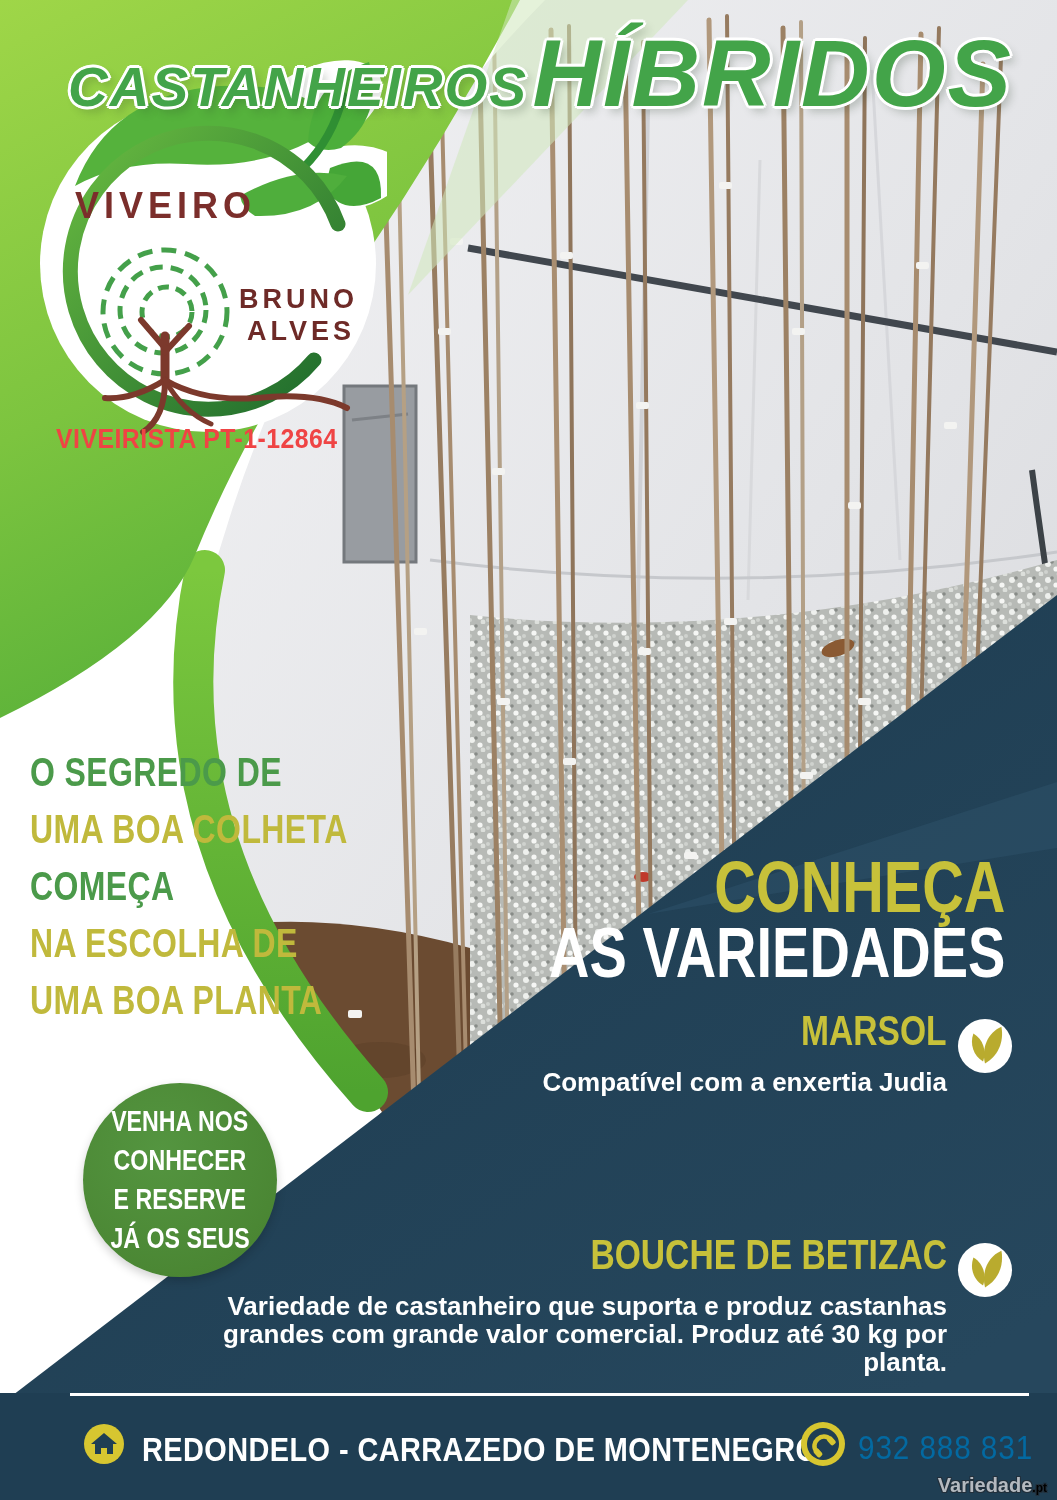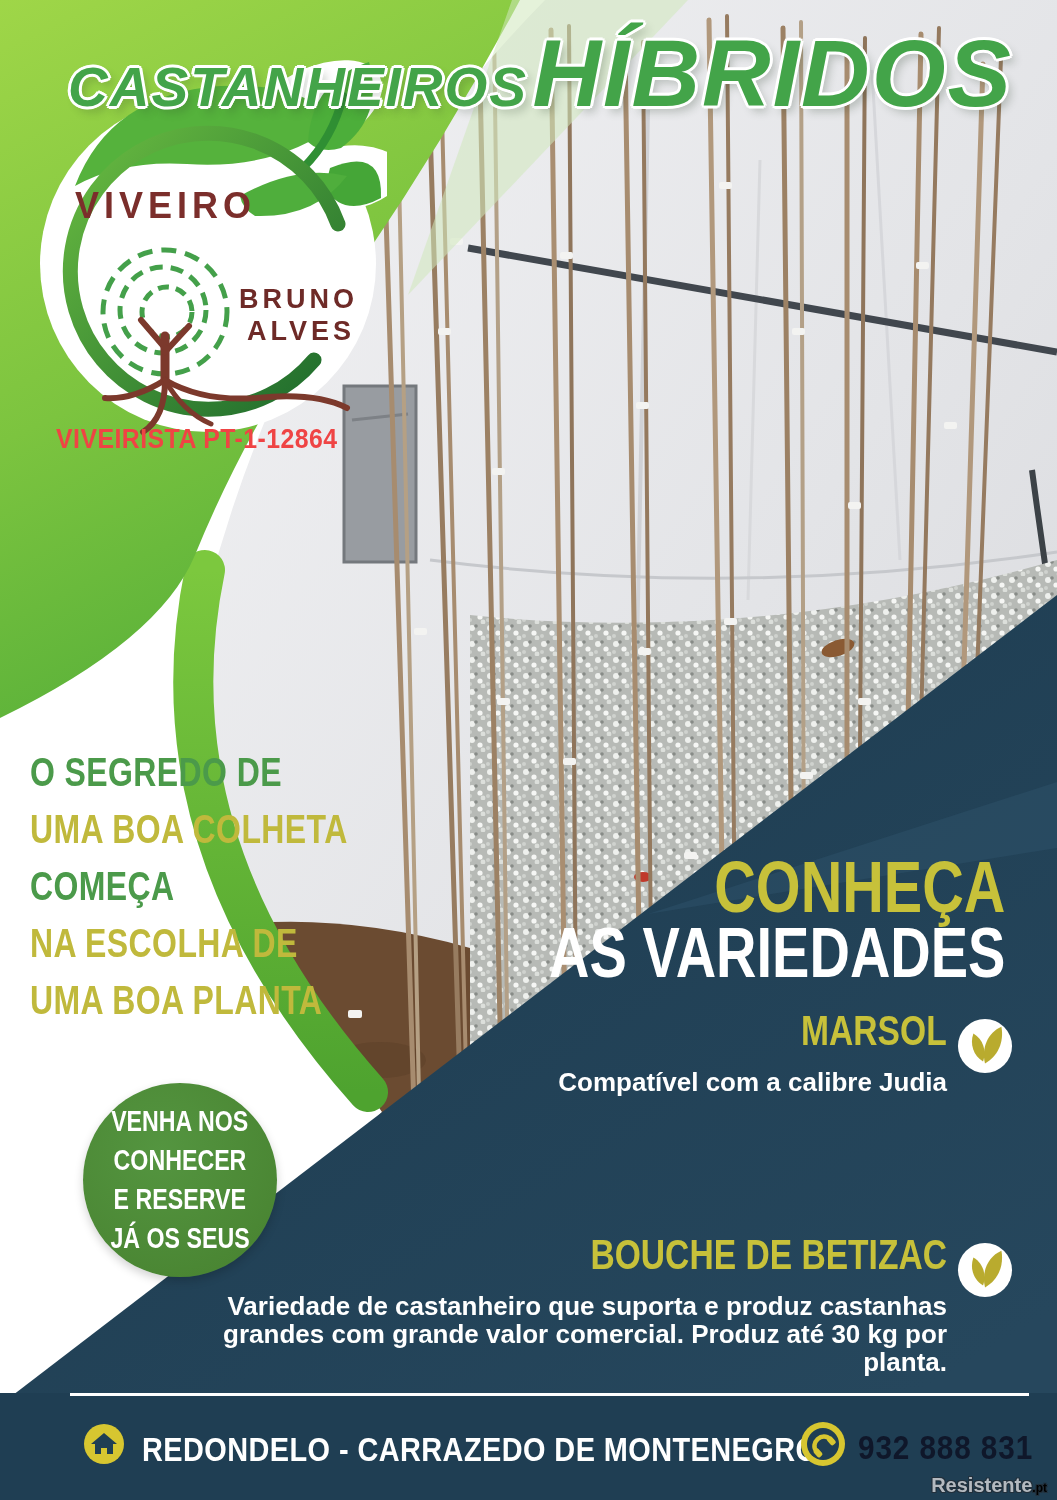--- a/index.html
+++ b/index.html
@@ -46,21 +46,21 @@
   .w-maruxa .v-desc{max-width:640px;}
   .w-betizac .v-desc{max-width:750px;}
   .leaf-badge{width:56px;height:56px;margin-top:10px;flex:0 0 auto;}
 
   
   .footer-bar{left:0;top:1393px;width:1057px;height:107px;background:#1f3e53;}
   .footer-line{left:70px;right:28px;top:0;height:3px;background:#ffffff;position:absolute;}
   .loc-icon{left:84px;top:1424px;width:40px;height:40px;}
   .loc-text{left:142px;top:1430px;color:#fff;font-weight:bold;font-size:34px;letter-spacing:.5px;}
   .phone-icon{left:800px;top:1421px;width:46px;height:46px;}
-  .phone-text{left:858px;top:1429px;color:#0f172a;font-weight:bold;font-size:33px;letter-spacing:1px;}
+  .phone-text{left:858px;top:1429px;color:#0369a1;font-weight:normal;font-size:33px;letter-spacing:1px;}
   .loc-text span{transform:scaleX(.85);transform-origin:0 0;display:block;}
   .phone-text span{transform:scaleX(.9);transform-origin:0 0;display:block;}
 
   .watermark{right:10px;bottom:3px;font-weight:bold;color:#b4b9bf;font-size:20px;
              text-shadow:1px 1px 0 #22303c,-1px -1px 0 #22303c,1px -1px 0 #22303c,-1px 1px 0 #22303c;}
   .watermark .tld{font-size:12px;color:#000000;}
 
   .logo-wrap{left:15px;top:46px;width:372px;height:392px;}
 </style>
 </head>
@@ -282,21 +282,21 @@
   </div>
 
   <div class="abs v-head">
     <span class="h1 cond-r">CONHEÇA</span>
     <span class="h2 cond-r">AS VARIEDADES</span>
   </div>
 
   <div class="abs v-item w-marsol" style="top:1008px">
     <div class="v-text">
       <span class="v-name cond-r">MARSOL</span>
-      <div class="v-desc">Compatível com a calibre Judia</div>
+      <div class="v-desc">Compatível com a enxertia Judia</div>
     </div>
     <svg class="leaf-badge" viewBox="0 0 58 58">
       <circle cx="29" cy="29" r="28" fill="#fff"></circle>
       <path d="M29,47 C25,31 32,15 46,9 C49,25 42,40 29,47 Z" fill="#b9ab2e"></path>
       <path d="M27,45 C17,39 13,27 17,16 C27,22 31,34 27,45 Z" fill="#b9ab2e"></path>
     </svg>
   </div>
 
 
   <div class="abs v-item w-betizac" style="top:1232px">
@@ -330,16 +330,16 @@
       <rect x="-12" y="-2" width="6" height="9" rx="2"></rect>
       <rect x="6" y="-2" width="6" height="9" rx="2"></rect>
       <path d="M-9,0 a9,8 0 0 1 18,0" stroke="#d7c630" stroke-width="4.5" fill="none"></path>
     </g>
   </svg>
   <div class="abs phone-text">
     <span>932 888 831</span>
   </div>
 
   <div class="abs watermark">
-    <span>Resistente</span><span class="tld">.pt</span>
+    <span>Variedade</span><span class="tld">.pt</span>
   </div>
 
 </div>
 
 </body></html>

